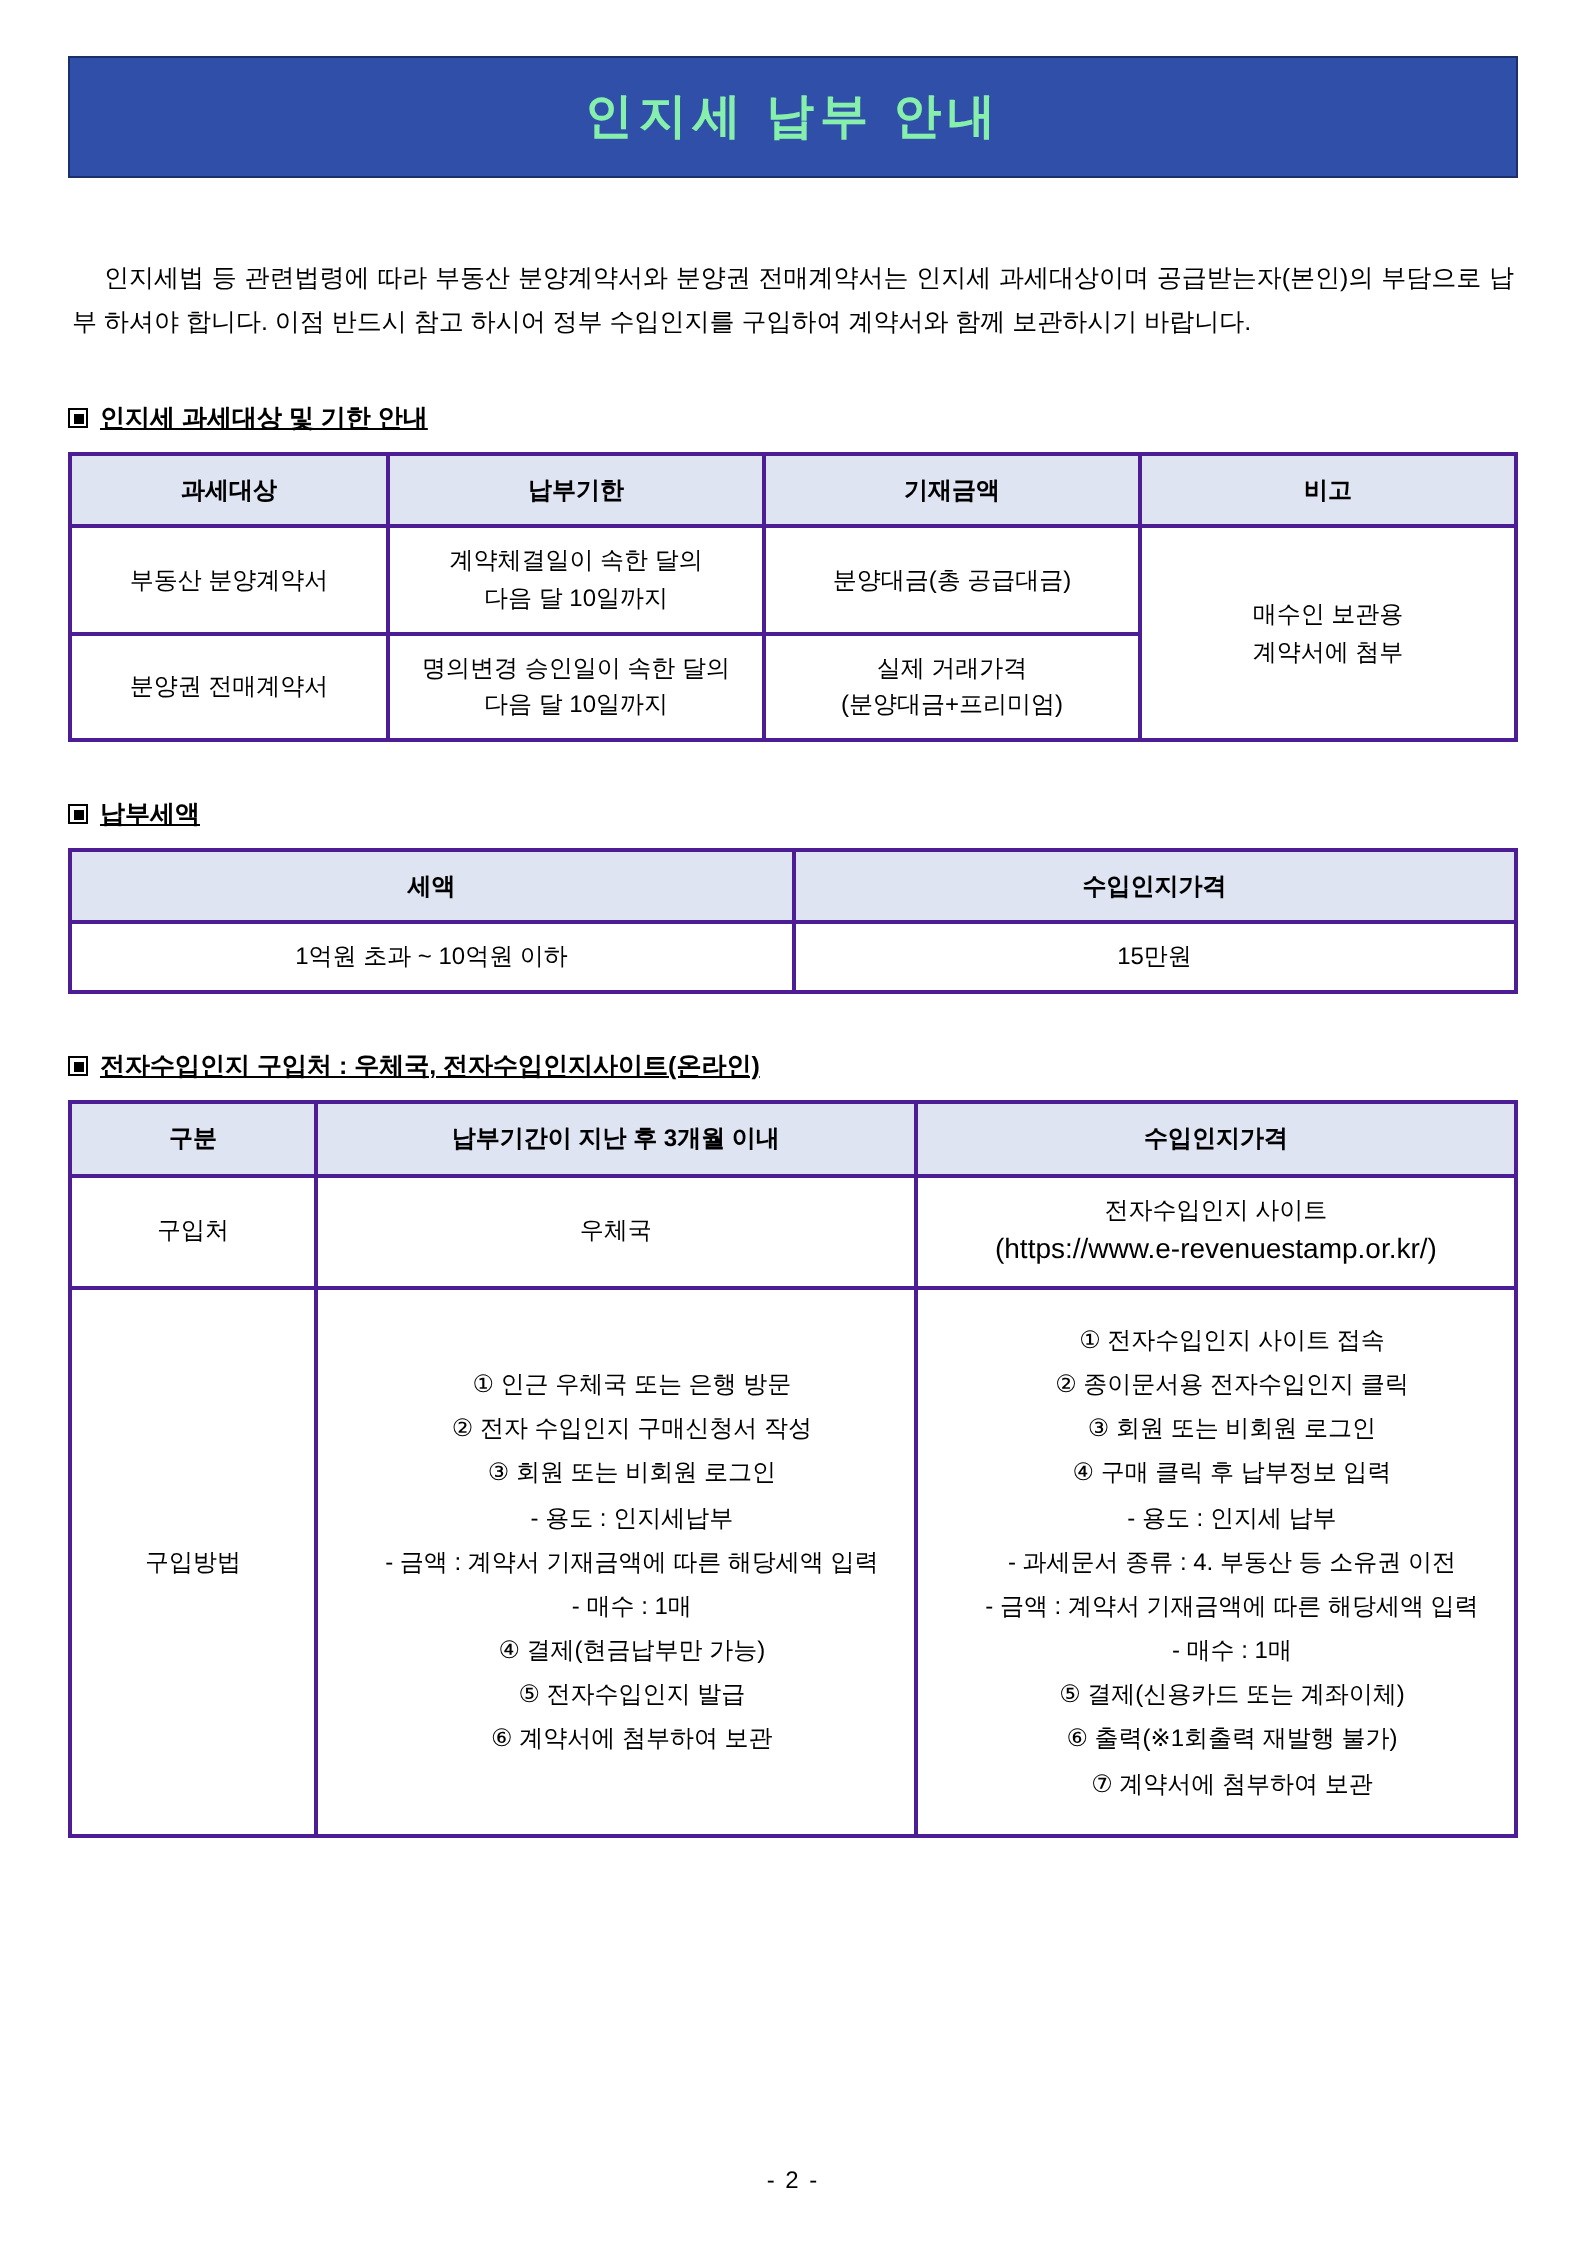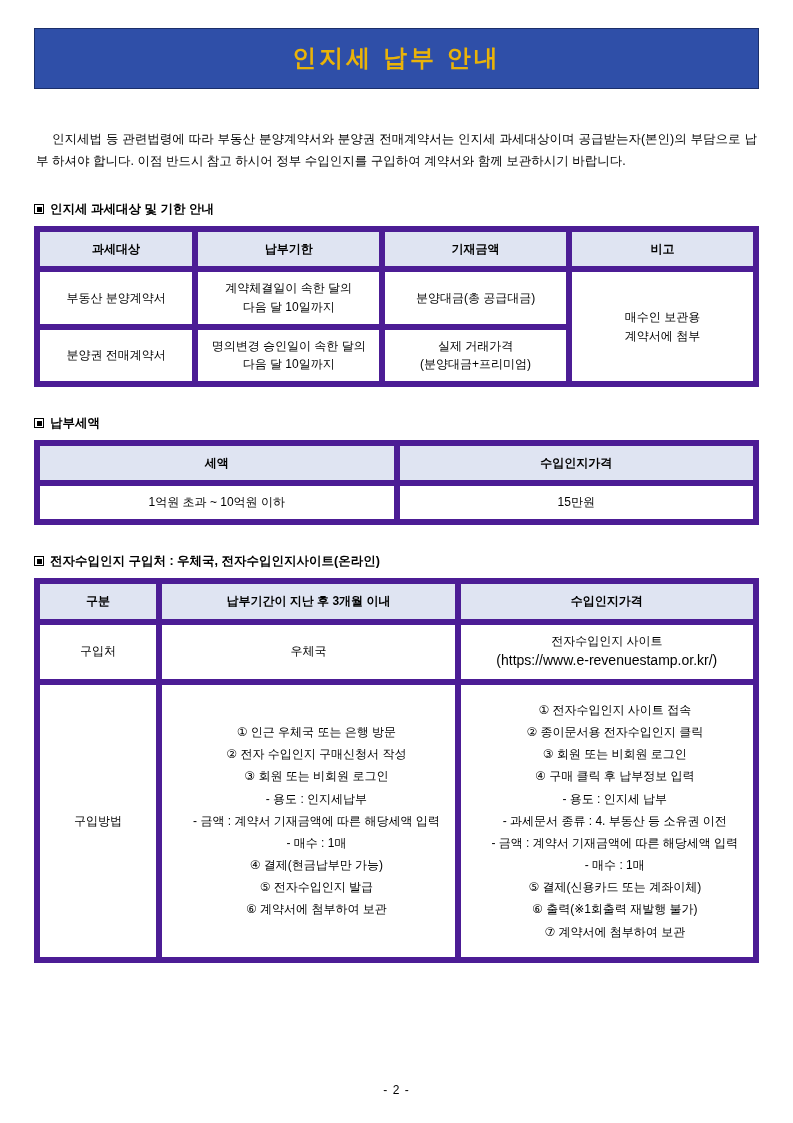--- a/index.html
+++ b/index.html
@@ -17,21 +17,21 @@
   .page {
     position: relative;
     width: 793px;
     height: 1123px;
     box-sizing: border-box;
     padding: 28px 34px 0 34px;
   }
   .title-bar {
     background: #2f4fa8;
     border: 1px solid #1b2f6b;
-    color: #eab308;
+    color: #86efac;
     text-align: center;
     font-size: 24px;
     font-weight: bold;
     letter-spacing: 3px;
     padding: 13px 0 14px 0;
     margin: 0 0 0 0;
   }
   .intro {
     margin-top: 40px;
     font-size: 12.5px;
@@ -42,20 +42,21 @@
   .intro .indent { padding-left: 16px; }
 
   .section-head {
     margin-top: 28px;
     margin-bottom: 8px;
     font-size: 12.5px;
     font-weight: bold;
     display: flex;
     align-items: center;
     gap: 6px;
+    text-decoration: underline;
   }
   .marker {
     display: inline-block;
     width: 10px;
     height: 10px;
     border: 1.5px solid #000;
     position: relative;
     box-sizing: border-box;
   }
   .marker::after {
@@ -65,21 +66,21 @@
     background: #000;
   }
 
   table {
     width: 100%;
     border-collapse: collapse;
     table-layout: fixed;
     font-size: 12px;
   }
   table td, table th {
-    border: 6px solid #4c1d95;
+    border: 2px solid #4c1d95;
     text-align: center;
     vertical-align: middle;
     padding: 7px 4px;
     line-height: 1.55;
     font-weight: normal;
   }
   thead th {
     background: #dfe4f2;
     font-weight: bold;
     padding: 8px 4px;

